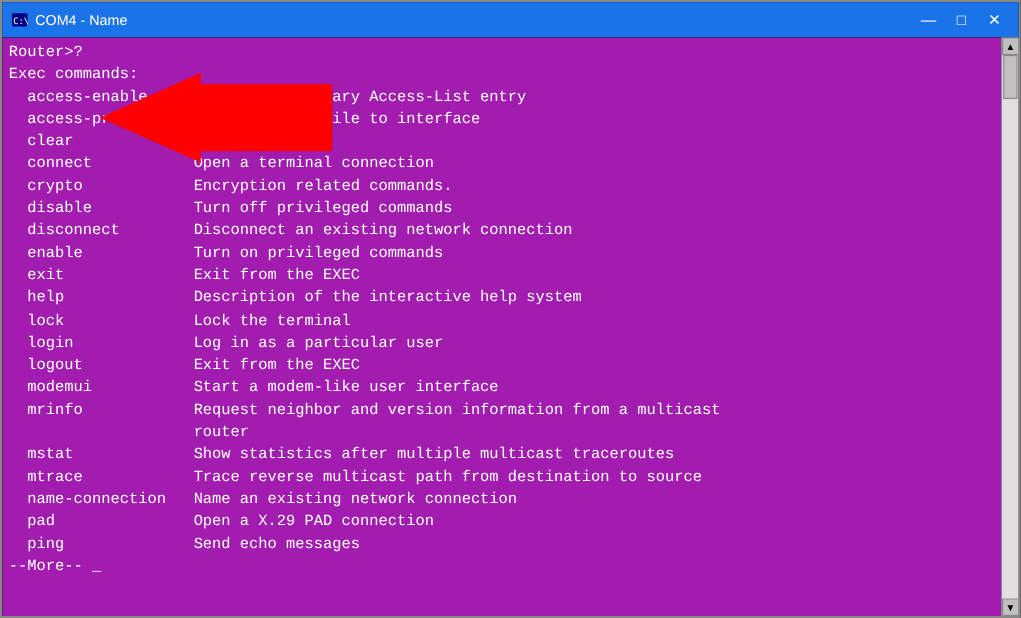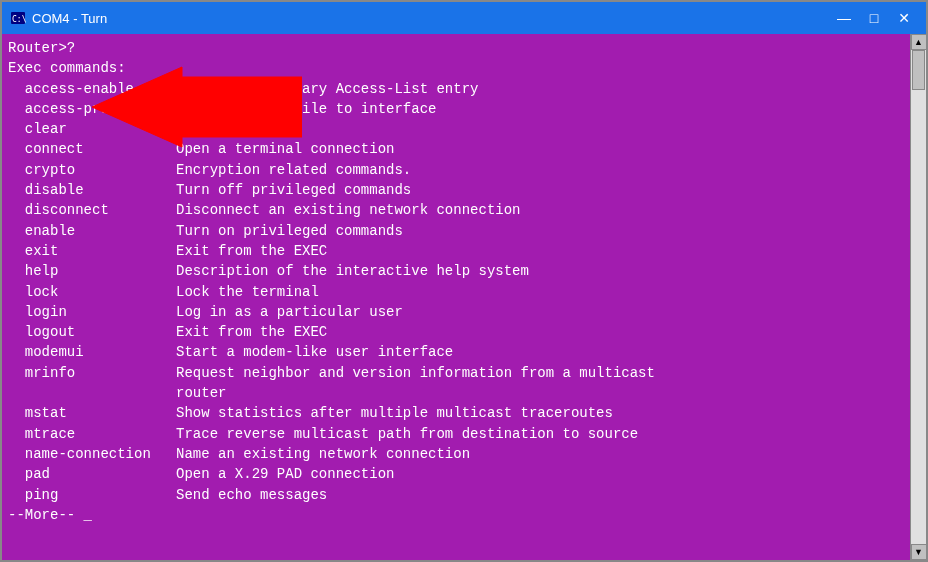--- a/index.html
+++ b/index.html
@@ -134,21 +134,21 @@
 <div class="window">
 
   <div class="title-bar">
     <div class="title-bar-left">
 
       <svg class="title-icon" viewBox="0 0 16 16" fill="none">
         <rect width="16" height="16" fill="#1a73e8"></rect>
         <rect x="1" y="2" width="14" height="12" rx="1" fill="#000080"></rect>
         <text x="2" y="12" font-size="8" fill="white" font-family="monospace">C:\</text>
       </svg>
-      <span class="title-text">COM4 - Turn</span>
+      <span class="title-text">COM4 - Name</span>
     </div>
     <div class="title-bar-controls">
       <div class="title-btn">—</div>
       <div class="title-btn">□</div>
       <div class="title-btn close">✕</div>
     </div>
   </div>
 
   <div class="terminal-wrapper">
     <div class="terminal-content" style="position:relative;">

